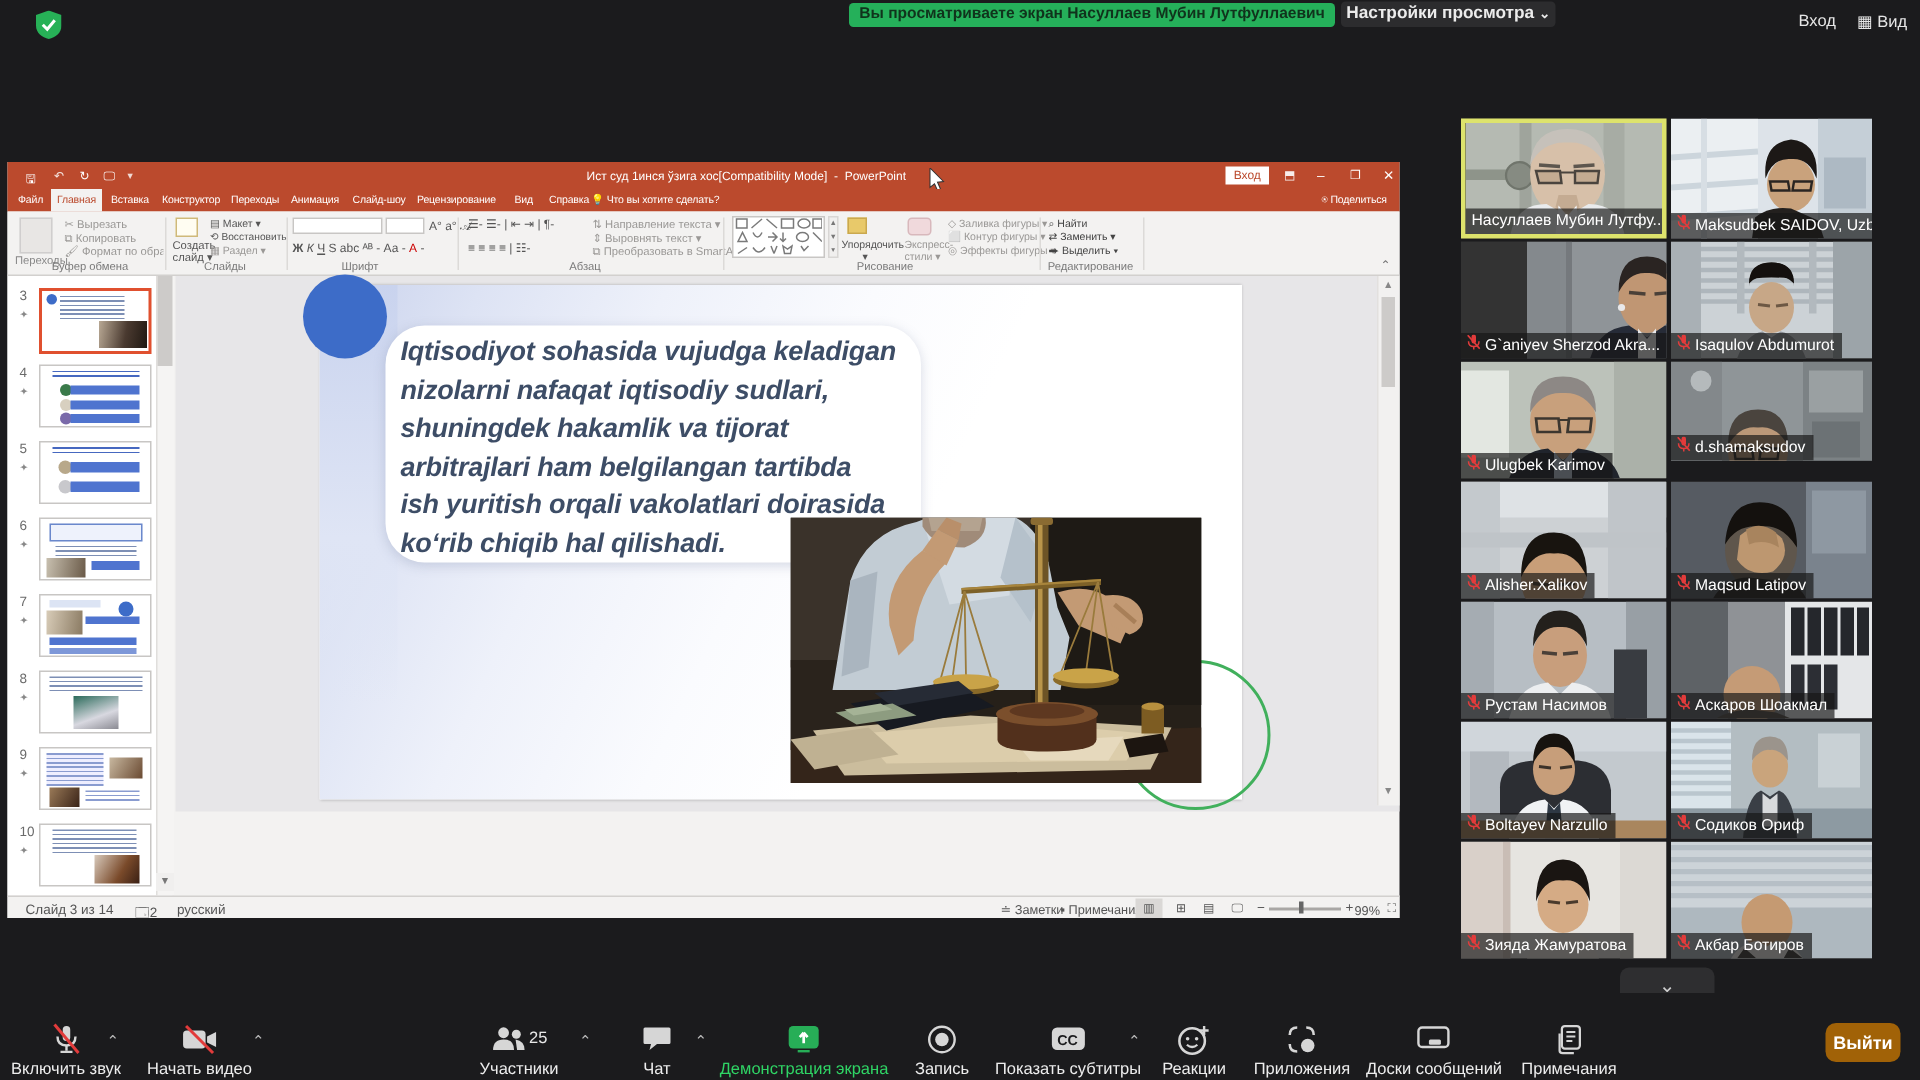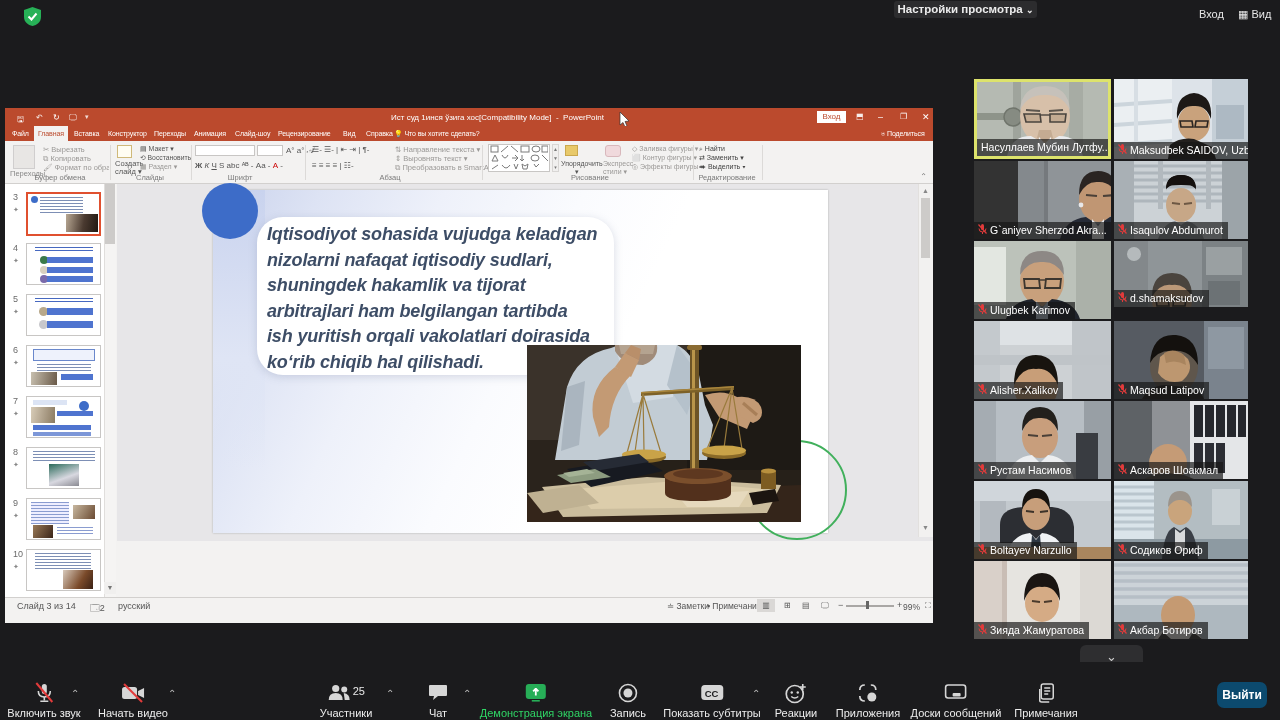--- a/index.html
+++ b/index.html
@@ -29,21 +29,21 @@
   .thumb { position:absolute; left:21px; width:75px; height:42px; background:#fff; border:1px solid #c8c6c4; }
   .tnum { position:absolute; left:8px; font-size:9px; color:#6a6a6a; }
   .tstar { position:absolute; left:8px; font-size:7px; color:#888; }
 
   
   #slidearea { left:112px; top:76px; width:816px; height:357px; background:#e7e6e8; }
   #slide { position:absolute; left:96px; top:6px; width:615px; height:343px; background:#fff; overflow:hidden;
            box-shadow:0 0 2px rgba(0,0,0,.25); }
   #notes { left:112px; top:433px; width:816px; height:56px; background:#e4e3e2; border-top:1px solid #d2d0ce;
            color:#595959; font-size:10px; }
-  #ppt-status { left:0; top:489px; width:928px; height:26px; background:#f3f2f1; border-top:1px solid #d2d0ce;
+  #ppt-status { left:0; top:489px; width:928px; height:15px; background:#f3f2f1; border-top:1px solid #d2d0ce;
                 color:#555; font-size:9px; }
 
   
   .tile { position:absolute; width:136px; height:78px; overflow:hidden; background:#333; }
   .nm { position:absolute; left:0; bottom:0; height:17px; background:rgba(22,22,22,.68); color:#fff;
         font-size:10.5px; line-height:17px; padding:0 5px 0 4px; white-space:nowrap; }
 
   
   #toolbar { left:0; top:662px; width:1280px; height:58px; background:#1b1b1d; }
   .tb { position:absolute; top:20px; transform:translateX(-50%); text-align:center; color:#ededed; font-size:11px; white-space:nowrap; }
@@ -51,20 +51,21 @@
   .chev { position:absolute; top:26px; color:#bdbdbd; font-size:10px; }
 </style>
 </head>
 <body>
 <div id="page">
 
   <svg class="abs" style="left:24px;top:7px" width="17" height="19" viewBox="0 0 17 19">
     <path d="M8.5 0 L17 3 V10 C17 15 13 18 8.5 19 C4 18 0 15 0 10 V3 Z" fill="#27b157"></path>
     <path d="M4.5 9.5 L7.5 12.5 L12.5 6.5" stroke="#fff" stroke-width="2" fill="none"></path>
   </svg>
+  <div class="abs" id="banner">Вы просматриваете экран Насуллаев Мубин Лутфуллаевич</div>
   <div class="abs" id="viewset">Настройки просмотра <span style="font-size:9px">⌄</span></div>
   <div class="abs" style="left:1199px;top:8px;color:#e6e6e6;font-size:11px">Вход</div>
   <div class="abs" style="left:1238px;top:8px;color:#e6e6e6;font-size:11px">▦ Вид</div>
 
   <div class="abs" id="ppt">
     <div class="abs" id="ppt-title">
       <span style="position:absolute;left:12px;top:5px;font-size:8px">🖫</span>
       <span style="position:absolute;left:31px;top:5px;font-size:8px;opacity:.85">↶</span>
       <span style="position:absolute;left:48px;top:5px;font-size:8px">↻</span>
       <span style="position:absolute;left:64px;top:5px;font-size:8px">🖵</span>
@@ -656,15 +657,15 @@
           </svg></span>Приложения</div>
     <div class="tb" style="left:956px"><span class="ic"><svg width="26" height="22" viewBox="0 0 26 22">
             <rect x="3" y="3" width="20" height="13" rx="2.5" stroke="#d6d6d6" stroke-width="1.6" fill="none"></rect>
             <rect x="10" y="11" width="8" height="3.5" rx="1" fill="#d6d6d6"></rect>
           </svg></span>Доски сообщений</div>
     <div class="tb" style="left:1046px"><span class="ic"><svg width="20" height="22" viewBox="0 0 20 22">
             <rect x="5" y="2" width="12" height="15" rx="2" stroke="#d6d6d6" stroke-width="1.5" fill="none"></rect>
             <path d="M8 6 H14 M8 9 H14 M8 12 H12" stroke="#d6d6d6" stroke-width="1.3"></path>
             <path d="M3.5 7 V18.5 Q3.5 20 5.5 20 H13" stroke="#d6d6d6" stroke-width="1.5" fill="none"></path>
           </svg></span>Примечания</div>
-    <div class="abs" style="left:1217px;top:20px;width:50px;height:26px;background:#0c4a6e;border-radius:7px;color:#fff;font-size:12px;font-weight:bold;text-align:center;line-height:26px">Выйти</div>
+    <div class="abs" style="left:1217px;top:20px;width:50px;height:26px;background:#a16207;border-radius:7px;color:#fff;font-size:12px;font-weight:bold;text-align:center;line-height:26px">Выйти</div>
   </div>
 </div>
 
 </body></html>

